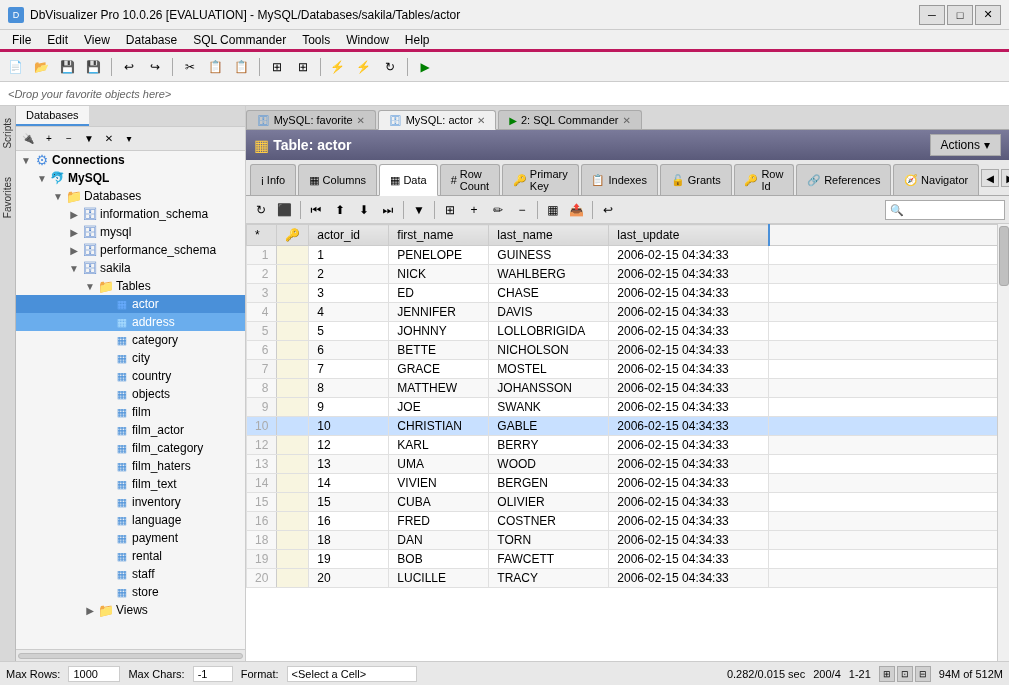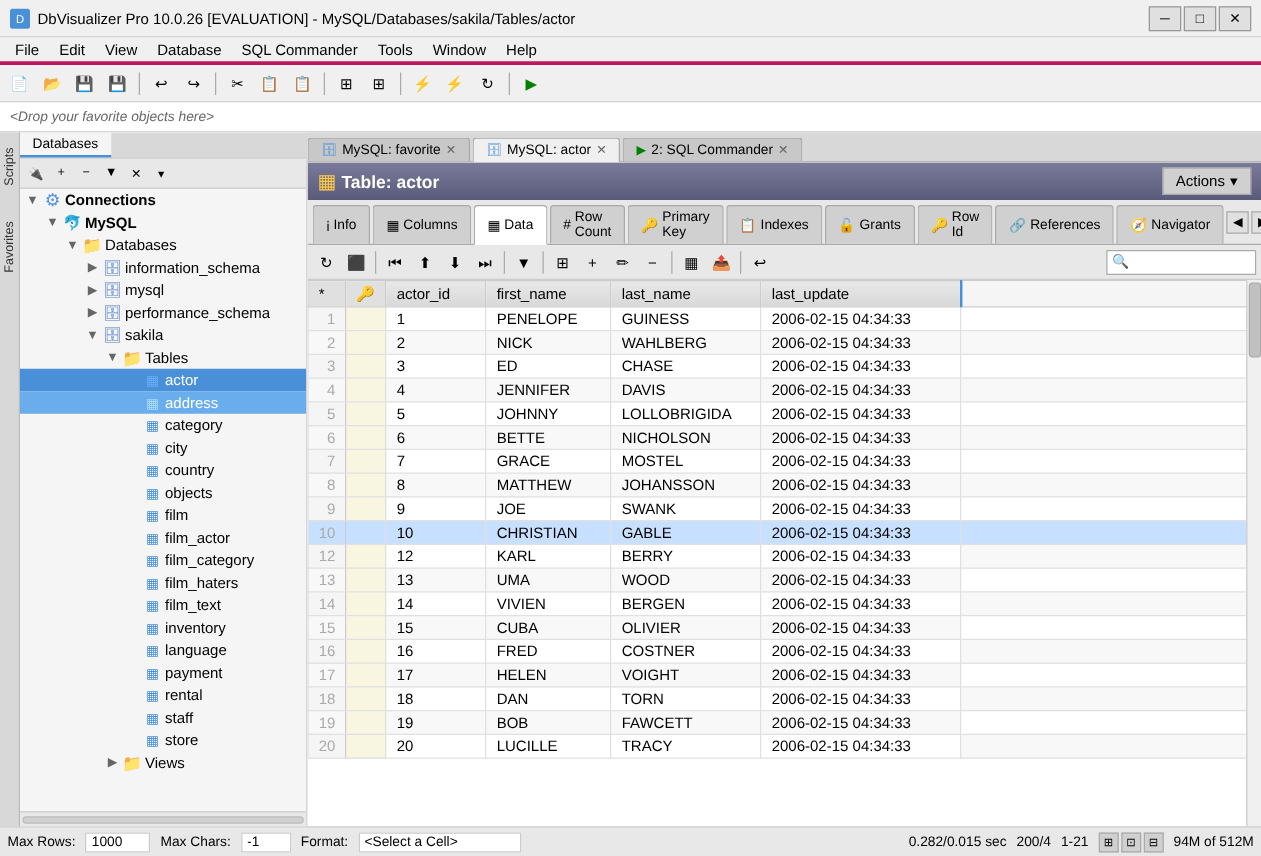--- a/index.html
+++ b/index.html
@@ -625,29 +625,20 @@
               <tr>
                 <td class="row-num">16</td>
                 <td style="background: rgb(248, 245, 224);"></td>
                 <td>16</td>
                 <td>FRED</td>
                 <td>COSTNER</td>
                 <td>2006-02-15 04:34:33</td>
                 <td style="background: rgb(248, 248, 248);"></td>
               </tr>
               <tr>
-                <td class="row-num">17</td>
-                <td style="background: rgb(248, 245, 224);"></td>
-                <td>17</td>
-                <td>HELEN</td>
-                <td>VOIGHT</td>
-                <td>2006-02-15 04:34:33</td>
-                <td style="background: white;"></td>
-              </tr>
-              <tr>
                 <td class="row-num">18</td>
                 <td style="background: rgb(248, 245, 224);"></td>
                 <td>18</td>
                 <td>DAN</td>
                 <td>TORN</td>
                 <td>2006-02-15 04:34:33</td>
                 <td style="background: rgb(248, 248, 248);"></td>
               </tr>
               <tr>
                 <td class="row-num">19</td>

